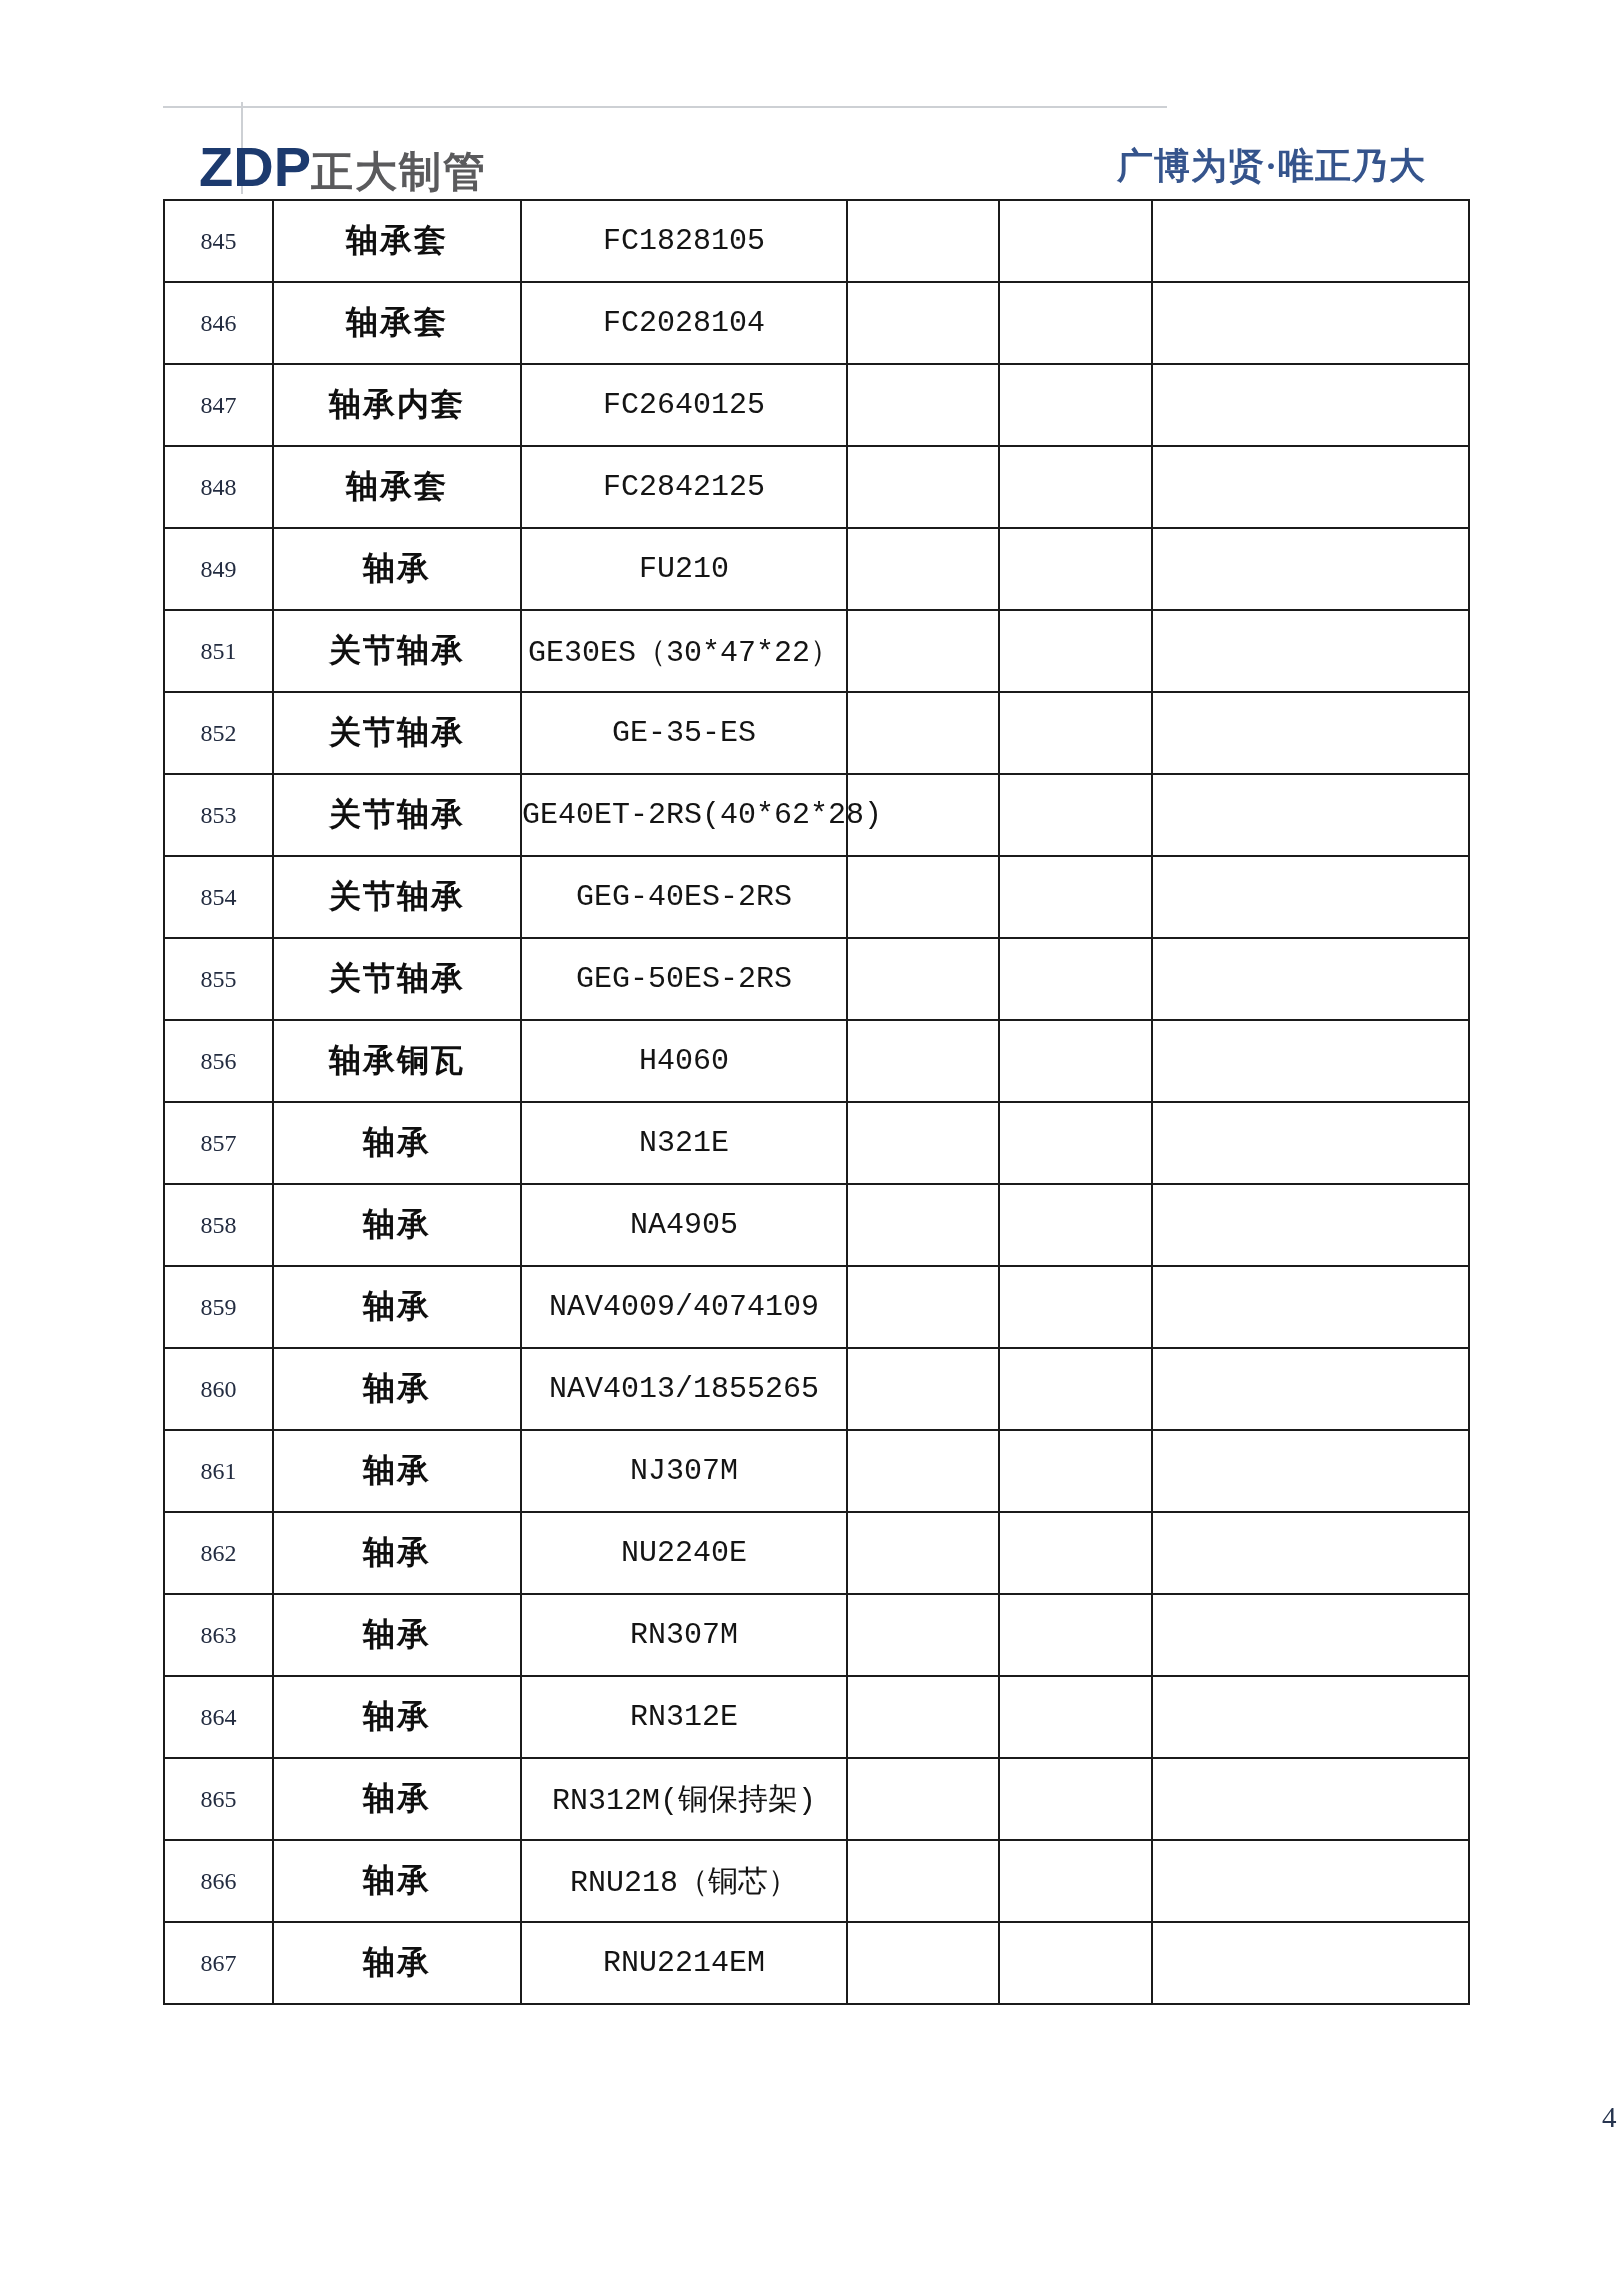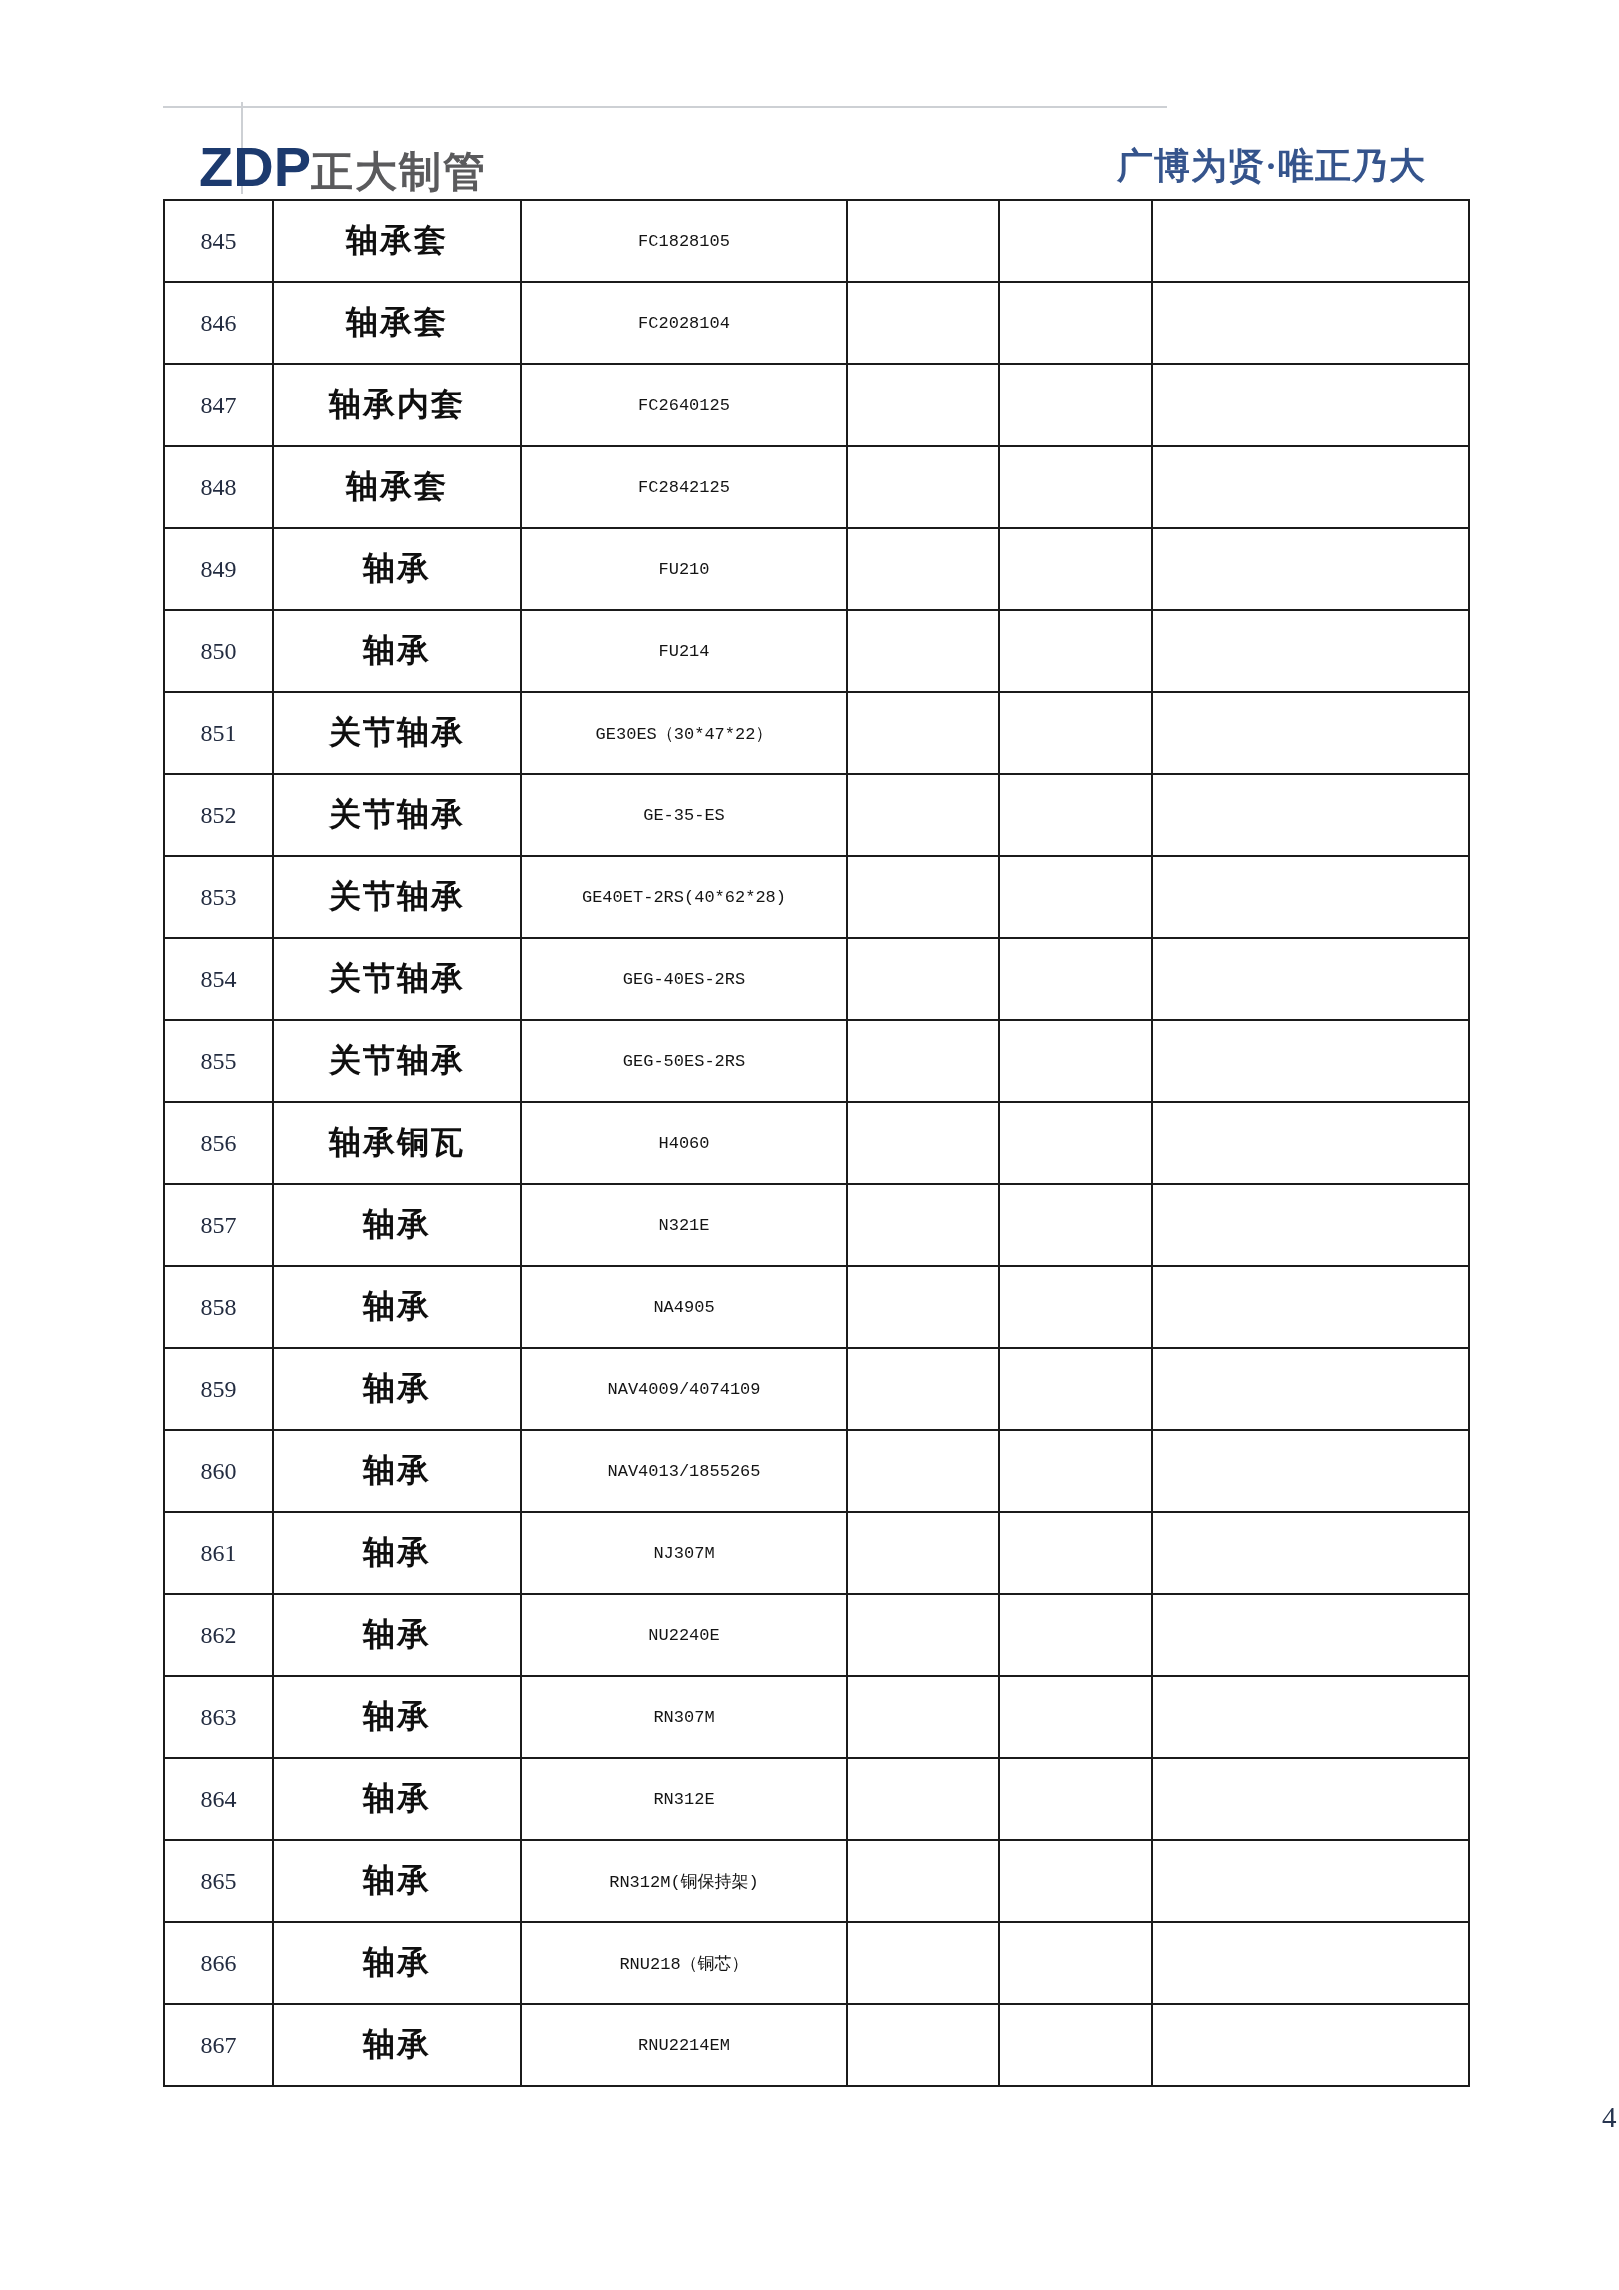--- a/index.html
+++ b/index.html
@@ -72,21 +72,21 @@
     font-size:24px;color:var(--row-number-ink);
   }
   td.c-name{
     font-family:Liberation Serif, serif;
     font-size:32px;font-weight:600;letter-spacing:2px;
     color:var(--name-ink);
     margin-left:32px;
   }
   td.c-model{
     font-family:"Liberation Mono", monospace;
-    font-size:17px;color:var(--model-ink);
+    font-size:30px;color:var(--model-ink);
   }
   .pageno{
     position:absolute;top:2103px;left:12px;width:100%;
     text-align:right;
     font-family:"Liberation Serif", serif;
     font-size:29px;line-height:1;color:#27354f;
   }
 </style>
 </head>
 <body>
@@ -152,28 +152,20 @@
 
         <tr>
           <td class="c-no">849</td>
           <td class="c-name">轴承</td>
           <td class="c-model">FU210</td>
           <td class="c-e"></td>
           <td class="c-e"></td>
           <td class="c-e"></td>
         </tr>
 
-        <tr>
-          <td class="c-no">850</td>
-          <td class="c-name">轴承</td>
-          <td class="c-model">FU214</td>
-          <td class="c-e"></td>
-          <td class="c-e"></td>
-          <td class="c-e"></td>
-        </tr>
 
         <tr>
           <td class="c-no">851</td>
           <td class="c-name">关节轴承</td>
           <td class="c-model">GE30ES（30*47*22）</td>
           <td class="c-e"></td>
           <td class="c-e"></td>
           <td class="c-e"></td>
         </tr>
 

